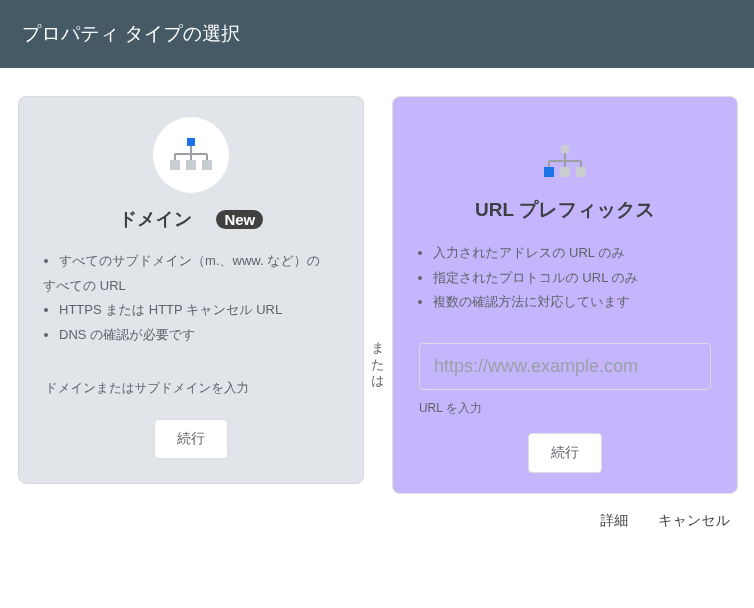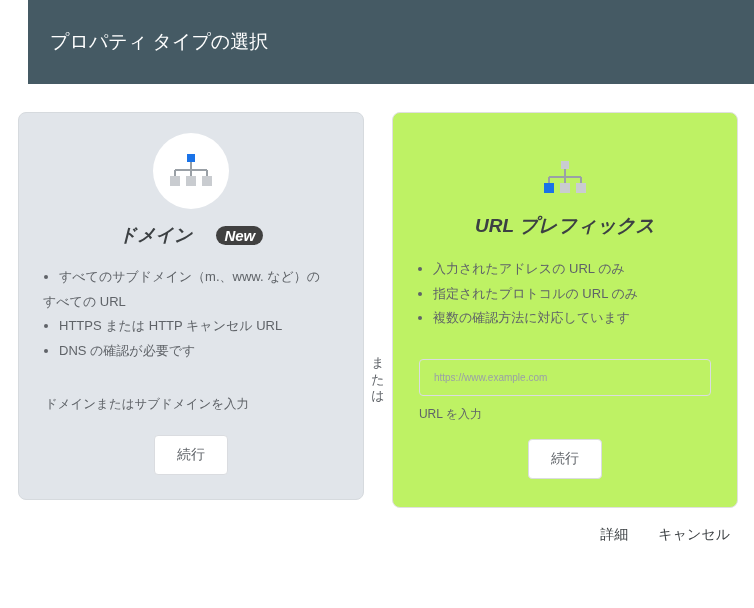--- a/index.html
+++ b/index.html
@@ -1,28 +1,28 @@
 <!DOCTYPE html>
 <html><head>
   <meta charset="utf-8">
   <style>
     * { box-sizing: border-box; margin: 0; padding: 0; }
     body { font-family: Arial, "Hiragino Sans", "Meiryo", sans-serif; background: #fff; width: 754px; height: 608px; overflow: hidden; }
-    .header { background: #455a64; color: #fff; height: 84px; display: flex; align-items: center; padding: 0 22px; font-size: 19px; margin-left: 28px; }
+    .header { background: #455a64; color: #fff; height: 68px; display: flex; align-items: center; padding: 0 22px; font-size: 19px; }
     .content { display: flex; align-items: flex-start; padding: 28px 16px 0 18px; gap: 4px; }
     .card { flex: 1; border-radius: 8px; padding: 20px 6px 24px; display: flex; flex-direction: column; align-items: center; }
     .card-domain { background: #e1e5ea; border: 1px solid #d6dade; padding: 20px 6px 24px; }
-    .card-url { background: #bef264; border: 1px solid #e0e0e0; padding: 48px 6px 28px; }
+    .card-url { background: #c4b5fd; border: 1px solid #e0e0e0; padding: 48px 6px 20px; }
     .icon-circle { width: 76px; height: 76px; border-radius: 50%; background: #fff; display: flex; align-items: center; justify-content: center; margin-bottom: 14px; }
-    .card-title-row { display: flex; align-items: center; gap: 24px; font-size: 18px; font-weight: bold; color: #3c4043; margin-bottom: 18px; font-style: italic; }
+    .card-title-row { display: flex; align-items: center; gap: 24px; font-size: 18px; font-weight: bold; color: #3c4043; margin-bottom: 18px; }
     .card-url .card-title-row { font-size: 19px; }
     .badge { background: #404040; color: #fff; border-radius: 12px; font-size: 15px; font-weight: bold; padding: 1px 8px; }
     .bullets { font-size: 13px; color: #5f6368; list-style: disc; padding-left: 34px; padding-right: 14px; width: 100%; line-height: 1.9; margin-bottom: 20px; }
     .wrap-li { list-style: none; margin-left: -16px; }
-    .input-box { width: 88%; border: none; border-bottom: 1px solid #c9ccd0; padding: 8px 2px; font-size: 10px; color: #5f6368; background: transparent; margin-top: 8px; }
+    .input-box { width: 88%; border: none; border-bottom: 1px solid #c9ccd0; padding: 8px 2px; font-size: 18px; color: #5f6368; background: transparent; margin-top: 8px; }
     .input-box::placeholder { color: #9aa0a6; }
     .card-url .input-box { border: 1px solid #dadce0; border-radius: 4px; padding: 12px 14px; }
     .helper { font-size: 12.5px; color: #5f6368; width: 88%; text-align: left; margin-top: 10px; }
     .card-domain .helper { margin-top: 12px; margin-bottom: 22px; }
     .card-url .helper { font-size: 12px; margin-top: 10px; margin-bottom: 16px; }
     .continue-btn { border: 1px solid #dadce0; background: #fff; color: #5f6368; font-size: 14px; padding: 10px 22px; border-radius: 4px; cursor: pointer; }
     .divider { font-size: 13px; color: #5f6368; width: 20px; text-align: center; align-self: center; margin-top: 140px; line-height: 1.3; }
     .footer { display: flex; justify-content: flex-end; padding: 18px 24px 0 0; gap: 30px; font-size: 14px; color: #3c4043; font-family: Liberation Mono, monospace; }
     .footer span { cursor: pointer; }
     svg { display: block; }

